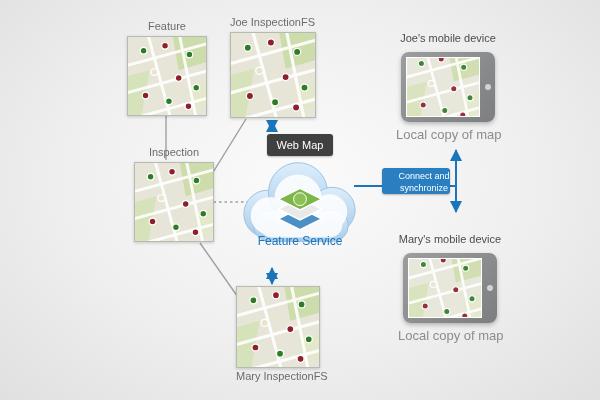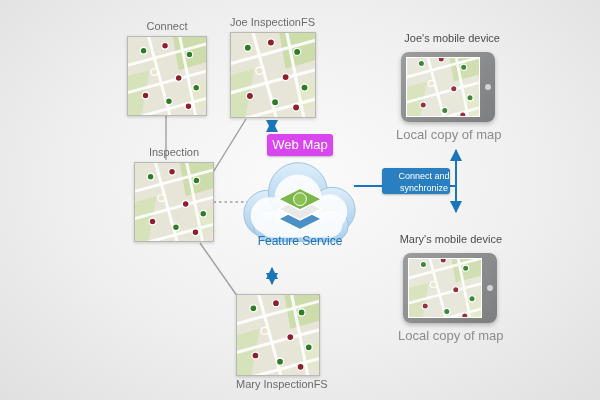--- a/index.html
+++ b/index.html
@@ -18,40 +18,40 @@
     margin:2px auto 0;background:#fff;border:1px solid #b9b9b3;
     box-shadow:0 1px 3px rgba(0,0,0,.18);overflow:hidden;
   }
   .map-art{width:100%;height:100%;}
   .map-art svg{display:block;width:100%;height:100%;}
 
   
   .cloud-wrap{position:absolute;left:236px;top:132px;width:128px;height:140px;}
   .badge{
     position:absolute;left:50%;transform:translateX(-50%);top:2px;
-    width:66px;height:22px;background:#d946ef;border-radius:3px;
-    color:#fff;font-size:13px;line-height:22px;text-align:center;
+    width:66px;height:22px;background:#404040;border-radius:3px;
+    color:#fff;font-size:11px;line-height:22px;text-align:center;
     box-shadow:0 1px 2px rgba(0,0,0,.25);z-index:3;white-space:nowrap;
   }
   .cloud-svg{position:absolute;left:0;top:20px;width:128px;height:114px;z-index:2;}
   .cloud-label{
     position:absolute;left:0;right:0;top:102px;z-index:4;
     text-align:center;font-size:12px;color:#1b75bb;white-space:nowrap;
   }
 
   
   .sync-badge{
     position:absolute;left:382px;top:168px;width:68px;height:26px;
     background:#2a7fc1;border-radius:3px;color:#fff;text-align:center;
     font-size:9px;line-height:12px;padding-top:2px;box-sizing:border-box;
     box-shadow:0 1px 2px rgba(0,0,0,.25);z-index:3;padding-left:16px;
   }
 
   
-  .device{position:absolute;width:104px;text-align:right;}
+  .device{position:absolute;width:104px;text-align:center;}
   .device-title{font-size:11px;color:#4c4c4c;line-height:16px;white-space:nowrap;}
   .tablet{
     position:relative;width:94px;height:70px;margin:6px auto 5px;
     background:linear-gradient(135deg,#9c9d9f,#7d7e80);
     border-radius:8px;box-shadow:0 2px 4px rgba(0,0,0,.25);
   }
   .tablet-screen{
     position:absolute;left:5px;top:5px;right:15px;bottom:5px;
     background:#fff;border:1px solid #fff;overflow:hidden;
   }
@@ -79,21 +79,21 @@
     <line x1="208" y1="202" x2="250" y2="202" stroke="#9e9e9e" stroke-width="1.6" stroke-dasharray="2.5,3"></line>
     <line x1="200" y1="243" x2="240" y2="300" stroke="#9e9e9e" stroke-width="1.4"></line>
 
     <line x1="272" y1="121" x2="272" y2="131" stroke="#1b75bb" stroke-width="2" marker-start="url(#arrow)" marker-end="url(#arrow)"></line>
     <line x1="272" y1="268" x2="272" y2="284" stroke="#1b75bb" stroke-width="2" marker-start="url(#arrow)" marker-end="url(#arrow)"></line>
     <line x1="354" y1="186" x2="456" y2="186" stroke="#1b75bb" stroke-width="2"></line>
     <line x1="456" y1="150" x2="456" y2="212" stroke="#1b75bb" stroke-width="2" marker-start="url(#arrow)" marker-end="url(#arrow)"></line>
   </svg>
 
   <div class="node" style="left:127px;top:18px;width:80px;">
-    <div class="node-label">Connect</div>
+    <div class="node-label">Feature</div>
     <div class="map-frame" style="width:78px;height:78px;">
       <div class="map-art">
   <svg viewBox="0 0 80 80" preserveAspectRatio="xMidYMid slice" xmlns="http://www.w3.org/2000/svg">
     <rect width="80" height="80" fill="#e7e5d8"></rect>
     <polygon points="46,0 80,0 80,26 52,34" fill="#cddcab"></polygon>
     <polygon points="0,40 22,34 14,80 0,80" fill="#d6e2ba"></polygon>
     <polygon points="60,52 80,46 80,70 66,74" fill="#e2e8c9"></polygon>
     <g stroke="#ffffff" stroke-width="3" fill="none" opacity="0.9">
       <path d="M-4,30 L84,6"></path>
       <path d="M-4,58 L84,34"></path>
@@ -174,21 +174,21 @@
       <circle cx="70" cy="52" r="3.4" fill="#2e7d26"></circle>
       <circle cx="18" cy="60" r="3.4" fill="#8e1f2c"></circle>
       <circle cx="42" cy="66" r="3.4" fill="#2e7d26"></circle>
       <circle cx="62" cy="71" r="3.4" fill="#8e1f2c"></circle>
     </g>
   </svg>
 </div>
     </div>
   </div>
 
-  <div class="node" style="left:236px;top:286px;width:84px;margin-top:8px;">
+  <div class="node" style="left:236px;top:286px;width:84px;">
     <div class="map-frame" style="width:82px;height:80px;margin-top:0;">
       <div class="map-art">
   <svg viewBox="0 0 80 80" preserveAspectRatio="xMidYMid slice" xmlns="http://www.w3.org/2000/svg">
     <rect width="80" height="80" fill="#e7e5d8"></rect>
     <polygon points="46,0 80,0 80,26 52,34" fill="#cddcab"></polygon>
     <polygon points="0,40 22,34 14,80 0,80" fill="#d6e2ba"></polygon>
     <polygon points="60,52 80,46 80,70 66,74" fill="#e2e8c9"></polygon>
     <g stroke="#ffffff" stroke-width="3" fill="none" opacity="0.9">
       <path d="M-4,30 L84,6"></path>
       <path d="M-4,58 L84,34"></path>

